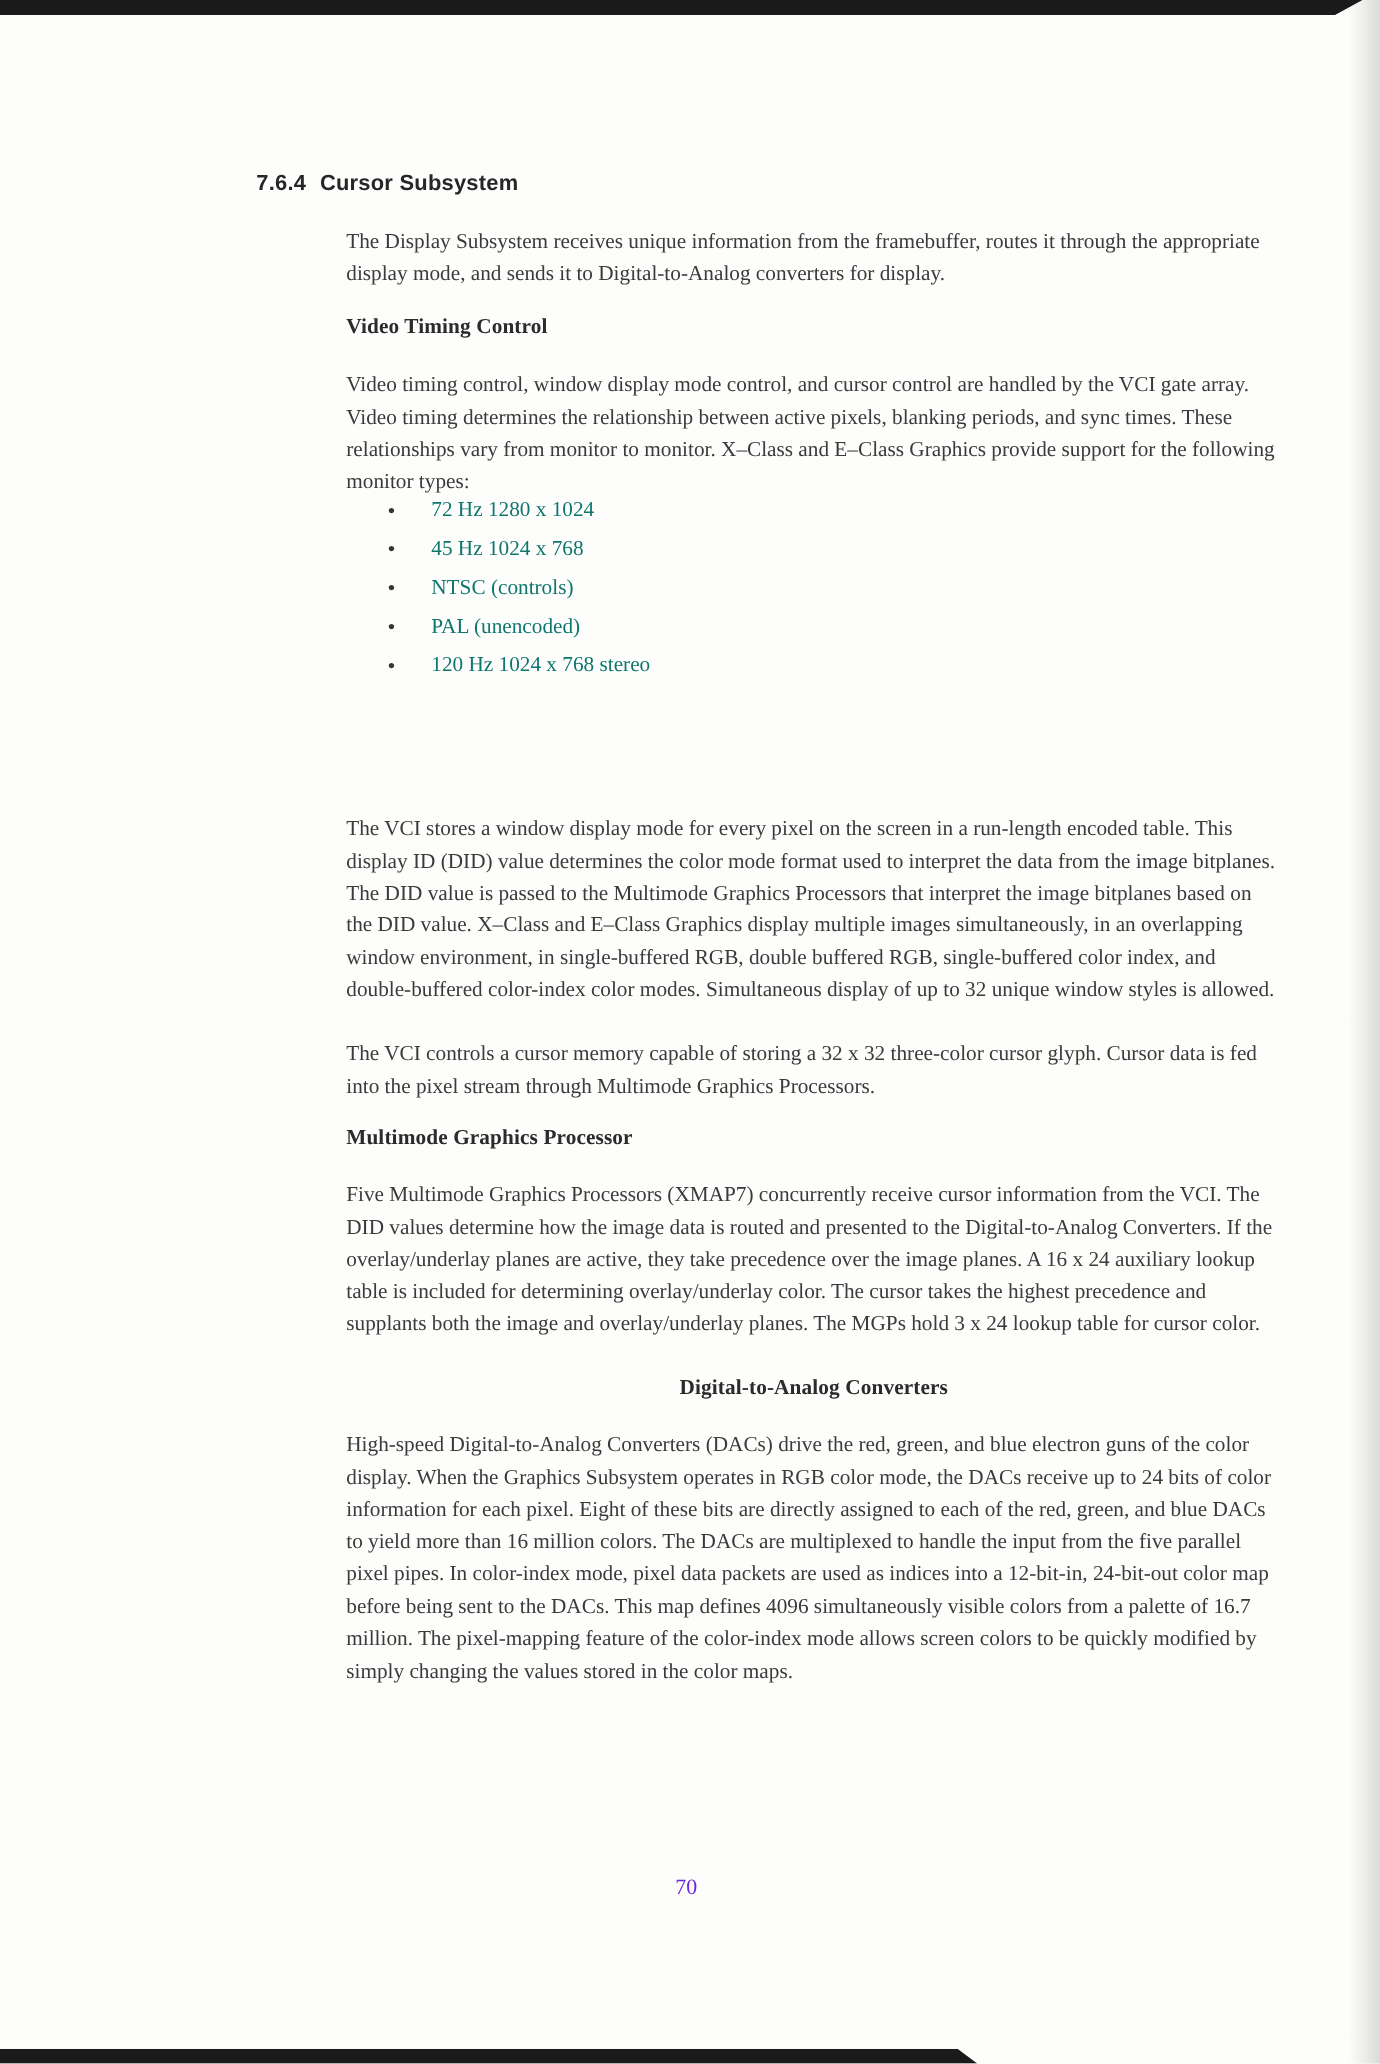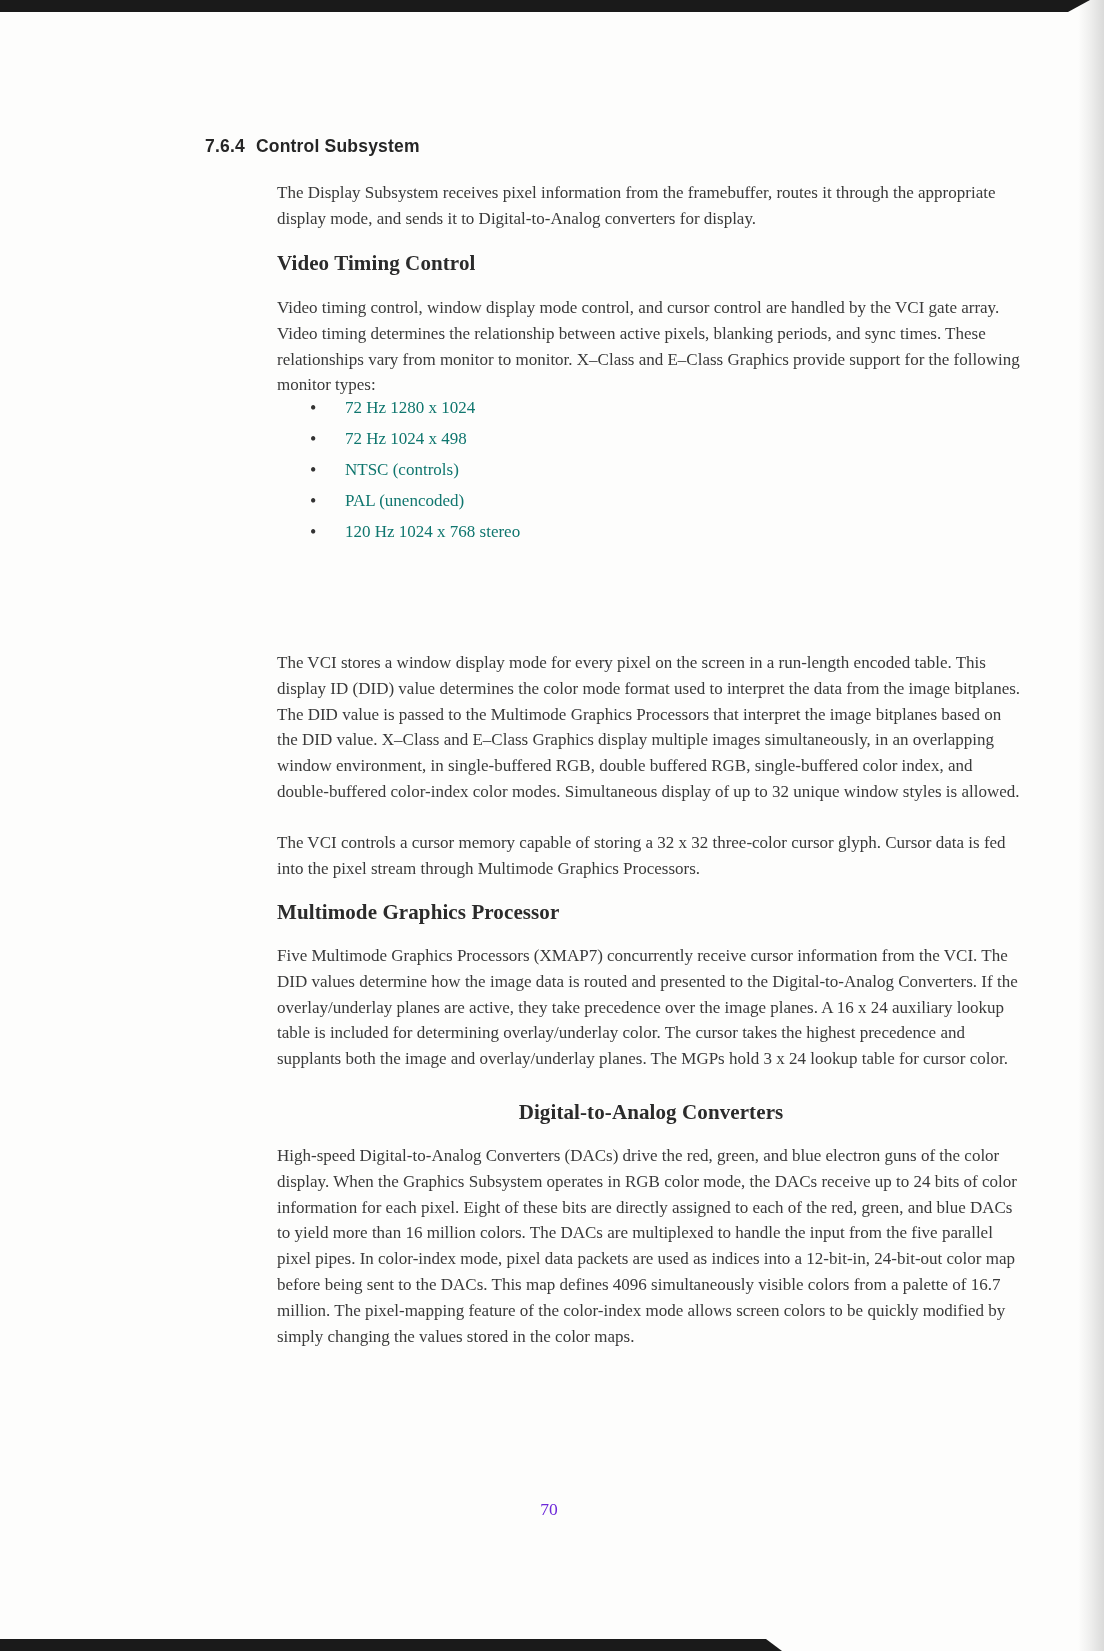--- a/index.html
+++ b/index.html
@@ -45,21 +45,21 @@
   }
   .section-heading .num { margin-right: 11px; }
   .body-col { left: 277px; width: 748px; }
   .para {
     font-size: 17px;
     line-height: 25.8px;
     color: #3a3a3a;
     text-align: left;
   }
   .subhead {
-    font-size: 21px;
+    font-size: 17px;
     font-weight: bold;
     color: #2b2b2b;
     letter-spacing: 0.1px;
     white-space: nowrap;
   }
   ul.monitor-list {
     margin: 0; padding: 0; list-style: none;
   }
   ul.monitor-list li {
     position: relative;
@@ -86,32 +86,32 @@
 </style>
 </head>
 <body>
 
 <div class="page">
 
   <div class="top-bar"></div>
   <div class="right-shadow"></div>
 
   <div class="abs section-heading">
-    <span class="num">7.6.4</span><span>Control Subsystem</span>
+    <span class="num">7.6.4</span><span>Cursor Subsystem</span>
   </div>
 
-  <div class="abs body-col para" style="top:180px;">The Display Subsystem receives pixel information from the framebuffer, routes it through the appropriate display mode, and sends it to Digital-to-Analog converters for display.</div>
+  <div class="abs body-col para" style="top:180px;">The Display Subsystem receives unique information from the framebuffer, routes it through the appropriate display mode, and sends it to Digital-to-Analog converters for display.</div>
 
   <div class="abs body-col subhead" style="top:251px;">Video Timing Control</div>
 
   <div class="abs body-col para" style="top:295px;">Video timing control, window display mode control, and cursor control are handled by the VCI gate array. Video timing determines the relationship between active pixels, blanking periods, and sync times. These relationships vary from monitor to monitor. X–Class and E–Class Graphics provide support for the following monitor types:</div>
 
   <ul class="abs body-col monitor-list" style="top:396px;">
     <li><span class="bullet-dot"></span><span>72 Hz 1280 x 1024</span></li>
-    <li><span class="bullet-dot"></span><span>72 Hz 1024 x 498</span></li>
+    <li><span class="bullet-dot"></span><span>45 Hz 1024 x 768</span></li>
     <li><span class="bullet-dot"></span><span>NTSC (controls)</span></li>
     <li><span class="bullet-dot"></span><span>PAL (unencoded)</span></li>
     <li><span class="bullet-dot"></span><span>120 Hz 1024 x 768 stereo</span></li>
   </ul>
 
   <div class="abs body-col para" style="top:650px;">The VCI stores a window display mode for every pixel on the screen in a run-length encoded table. This display ID (DID) value determines the color mode format used to interpret the data from the image bitplanes. The DID value is passed to the Multimode Graphics Processors that interpret the image bitplanes based on the DID value. X–Class and E–Class Graphics display multiple images simultaneously, in an overlapping window environment, in single-buffered RGB, double buffered RGB, single-buffered color index, and double-buffered color-index color modes. Simultaneous display of up to 32 unique window styles is allowed.</div>
 
   <div class="abs body-col para" style="top:830px;">The VCI controls a cursor memory capable of storing a 32 x 32 three-color cursor glyph. Cursor data is fed into the pixel stream through Multimode Graphics Processors.</div>
 
   <div class="abs body-col subhead" style="top:900px;">Multimode Graphics Processor</div>

